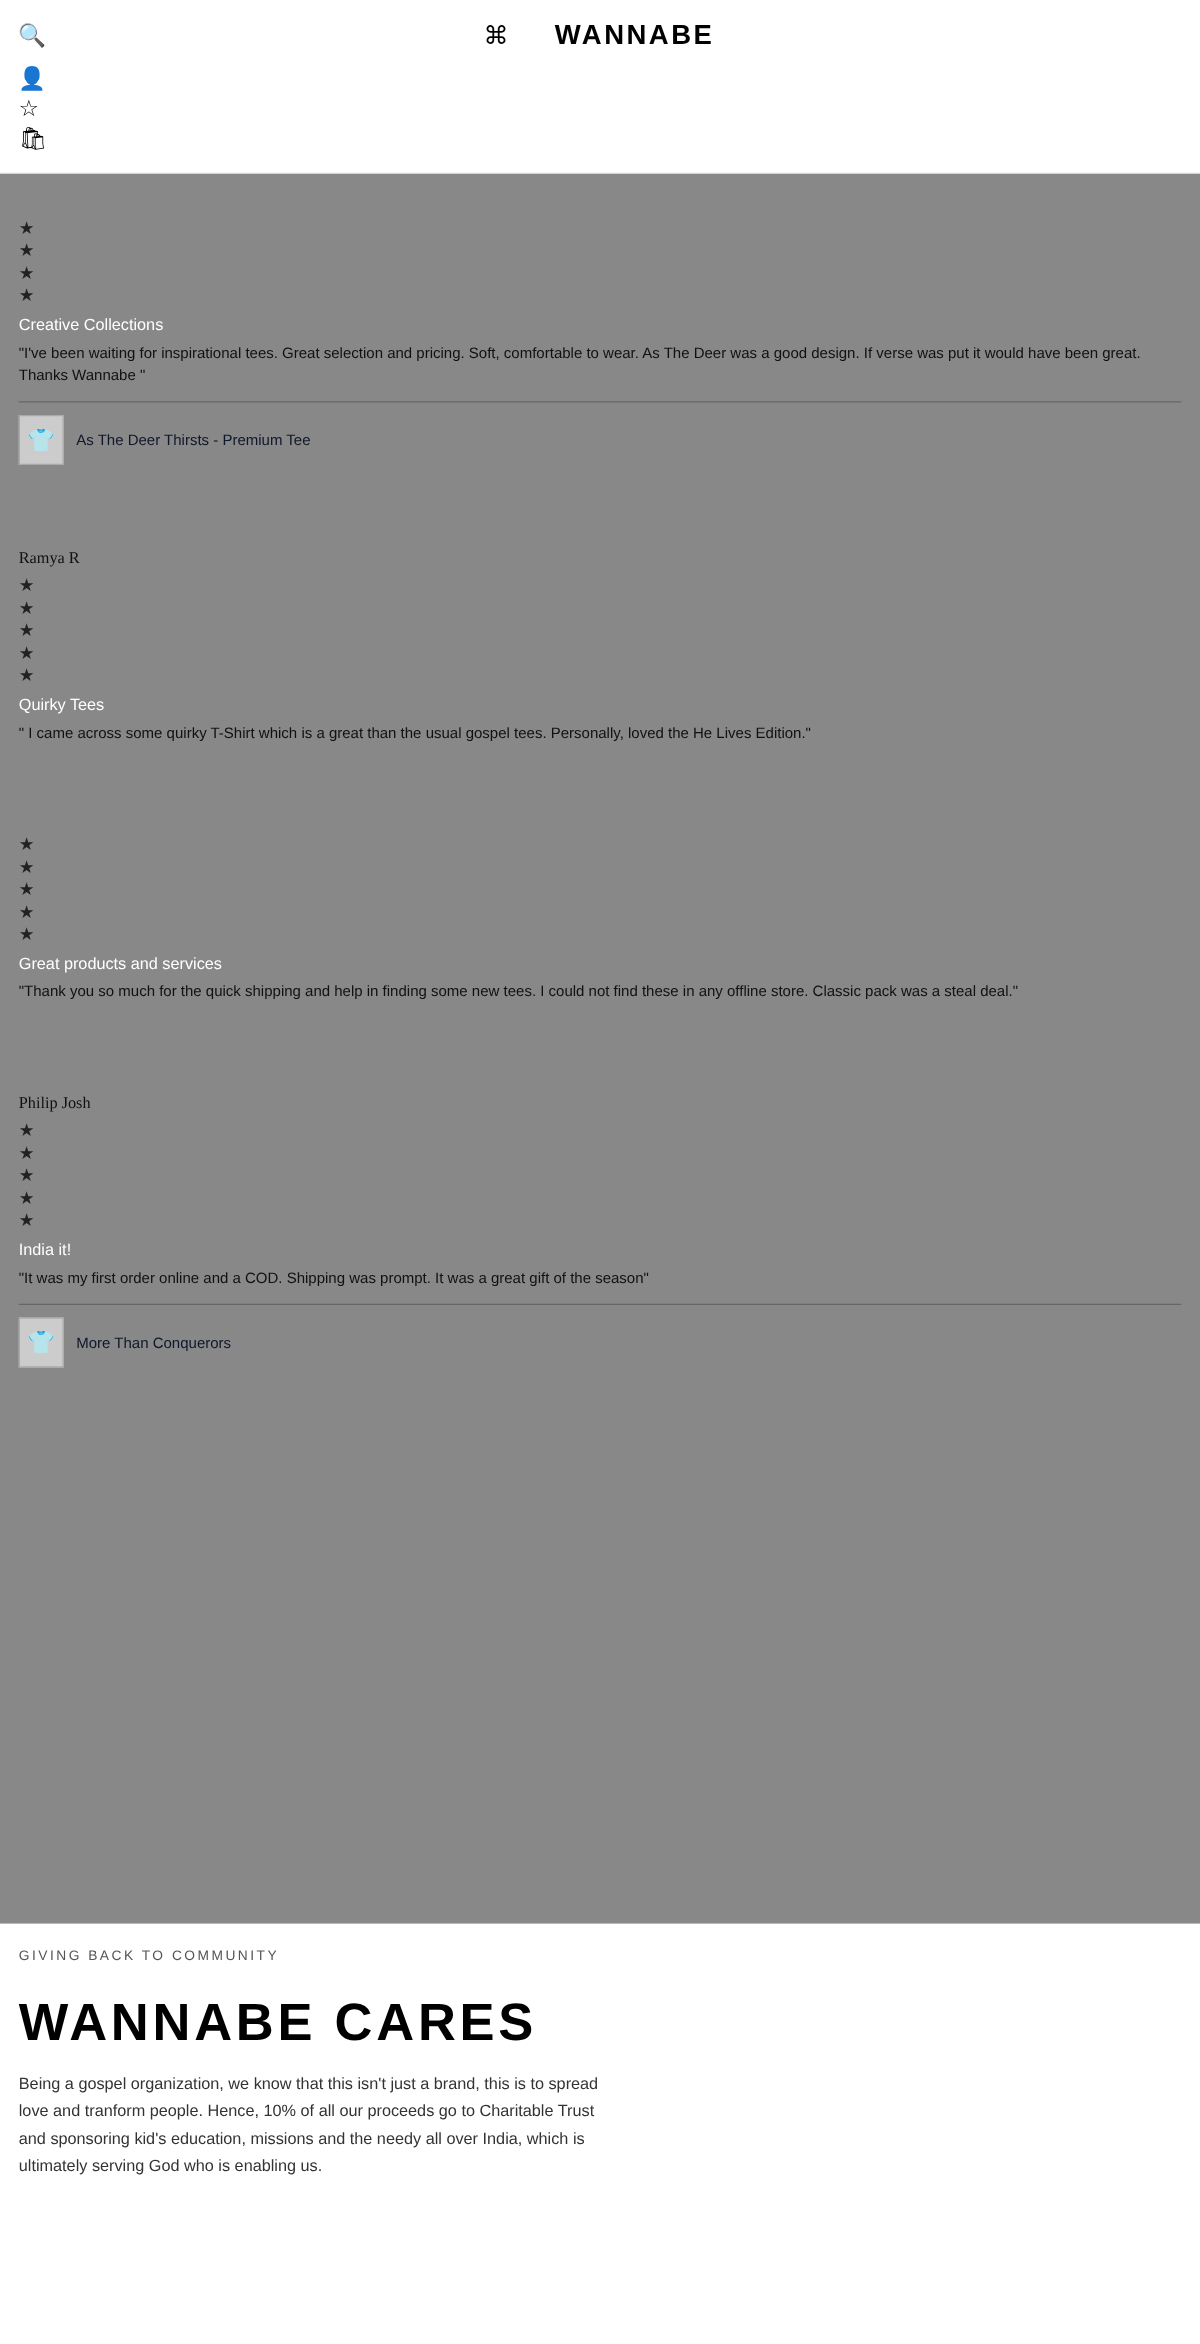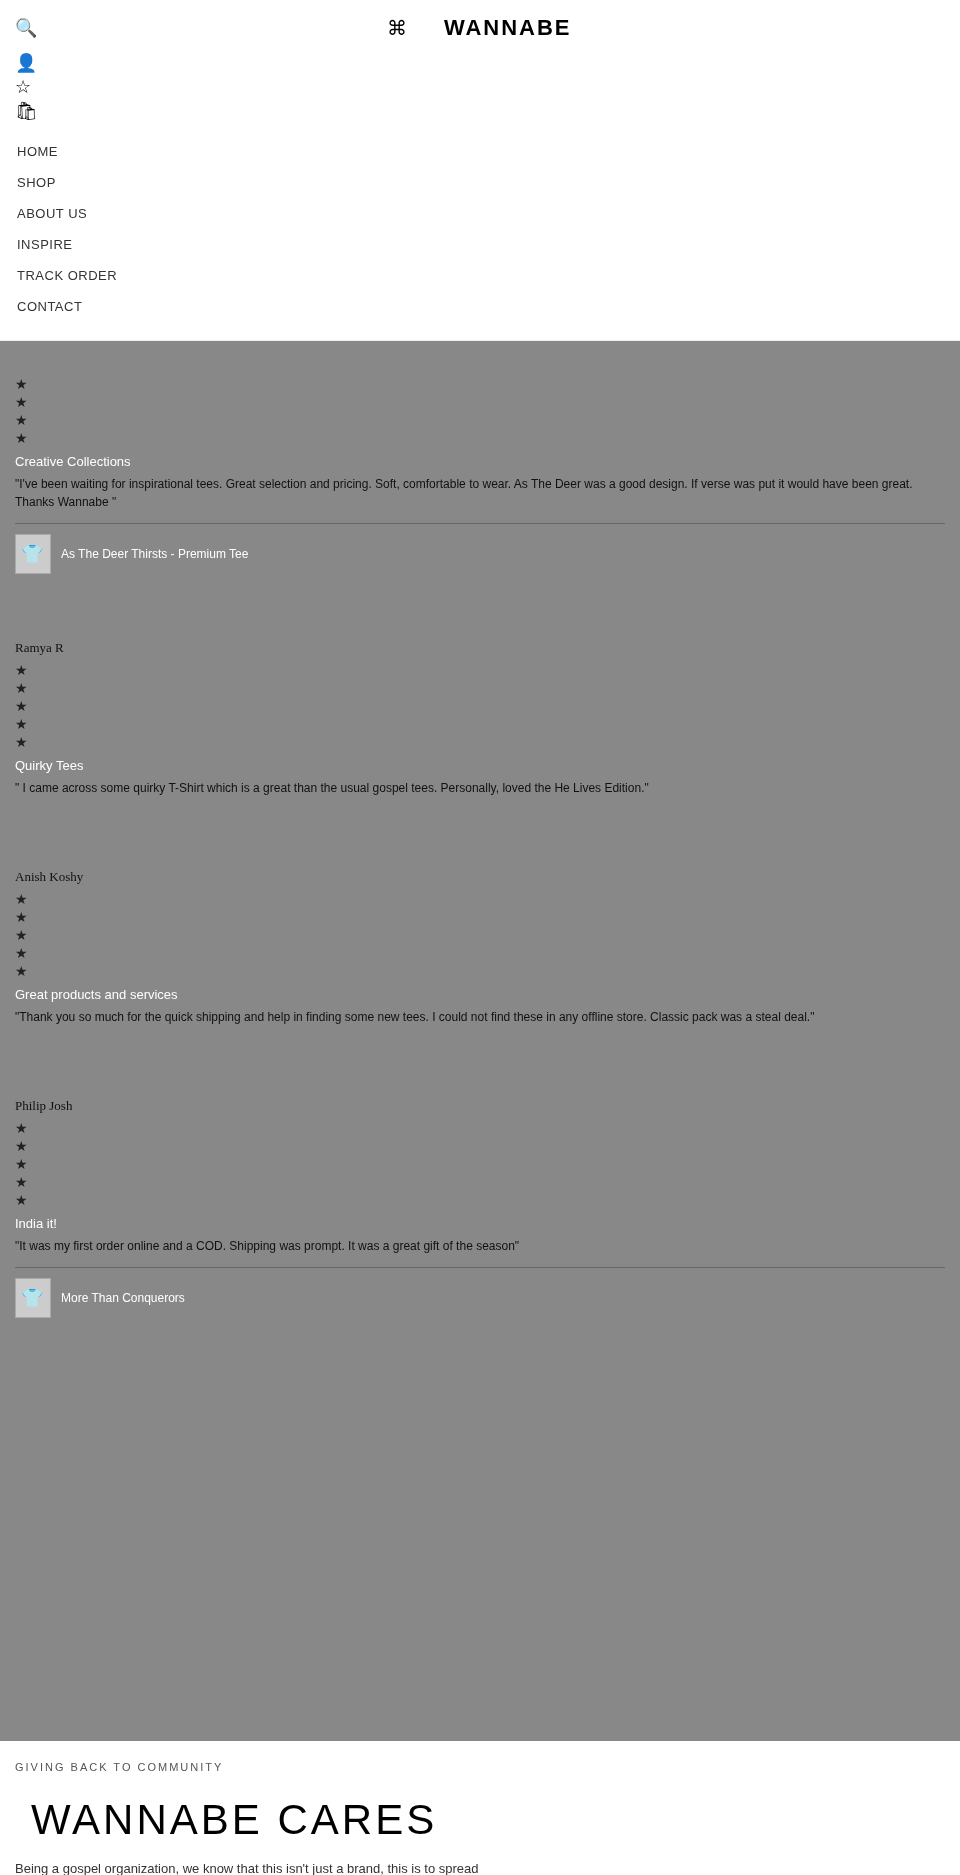--- a/index.html
+++ b/index.html
@@ -114,21 +114,21 @@
       height: 40px;
       background: #ccc;
       border: 1px solid #aaa;
       display: flex;
       align-items: center;
       justify-content: center;
       font-size: 18px;
     }
     .product-name {
       font-size: 12px;
-      color: #ffffff;
+      color: #0f172a;
     }
     .reviewer-name {
       font-size: 13px;
       color: #111;
       font-weight: 500;
       margin-bottom: 6px;
       font-family: Liberation Serif, serif;
     }
 
     
@@ -138,25 +138,24 @@
     }
     .giving-label {
       font-size: 11px;
       letter-spacing: 2px;
       color: #555;
       text-transform: uppercase;
       margin-bottom: 24px;
     }
     .giving-title {
       font-size: 42px;
-      font-weight: 400;
+      font-weight: 700;
       letter-spacing: 3px;
       margin-bottom: 15px;
       line-height: 1.1;
-      margin-left: 16px;
     }
     .giving-text {
       font-size: 13px;
       line-height: 1.7;
       color: #333;
       max-width: 480px;
     }
   </style>
 </head>
 <body>
@@ -170,28 +169,20 @@
     </div>
     <div style="width:24px;"></div>
   </div>
 
   <div class="icon-row">
     <div class="icon-item">👤</div>
     <div class="icon-item">☆</div>
     <div class="icon-item">🛍</div>
   </div>
 
-  <nav>
-    <a href="#">HOME</a>
-    <a href="#">SHOP</a>
-    <a href="#">ABOUT US</a>
-    <a href="#">INSPIRE</a>
-    <a href="#">TRACK ORDER</a>
-    <a href="#">CONTACT</a>
-  </nav>
 </div>
 
 <div class="main-content">
 
   <div class="review-card">
     <div class="stars-row">
       <span class="star">★</span>
       <span class="star">★</span>
       <span class="star">★</span>
       <span class="star">★</span>
@@ -212,21 +203,20 @@
       <span class="star">★</span>
       <span class="star">★</span>
       <span class="star">★</span>
       <span class="star">★</span>
     </div>
     <div class="review-category">Quirky Tees</div>
     <div class="review-text">" I came across some quirky T-Shirt which is a great than the usual gospel tees. Personally, loved the He Lives Edition."</div>
   </div>
 
   <div class="review-card">
-    <div class="reviewer-name">Anish Koshy</div>
     <div class="stars-row">
       <span class="star">★</span>
       <span class="star">★</span>
       <span class="star">★</span>
       <span class="star">★</span>
       <span class="star">★</span>
     </div>
     <div class="review-category">Great products and services</div>
     <div class="review-text">"Thank you so much for the quick shipping and help in finding some new tees. I could not find these in any offline store. Classic pack was a steal deal."</div>
   </div>

